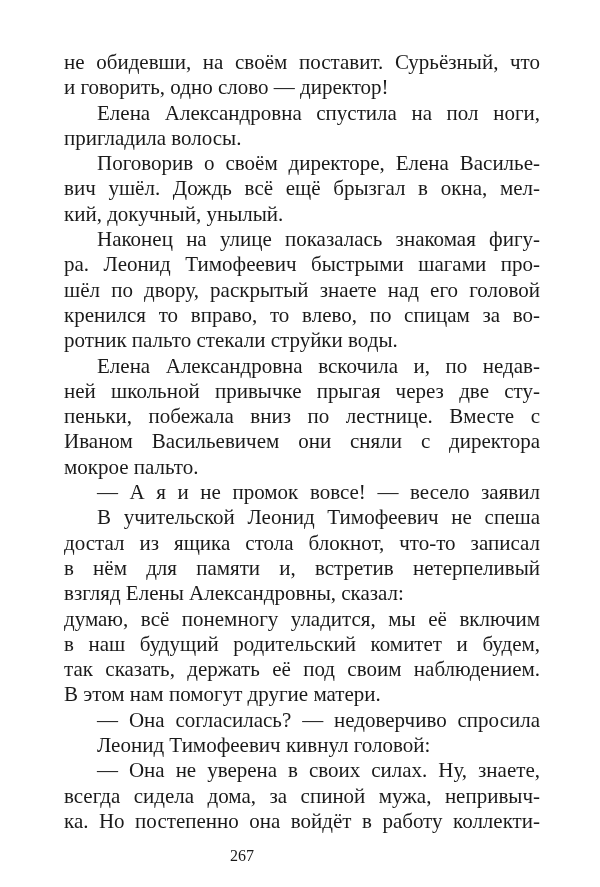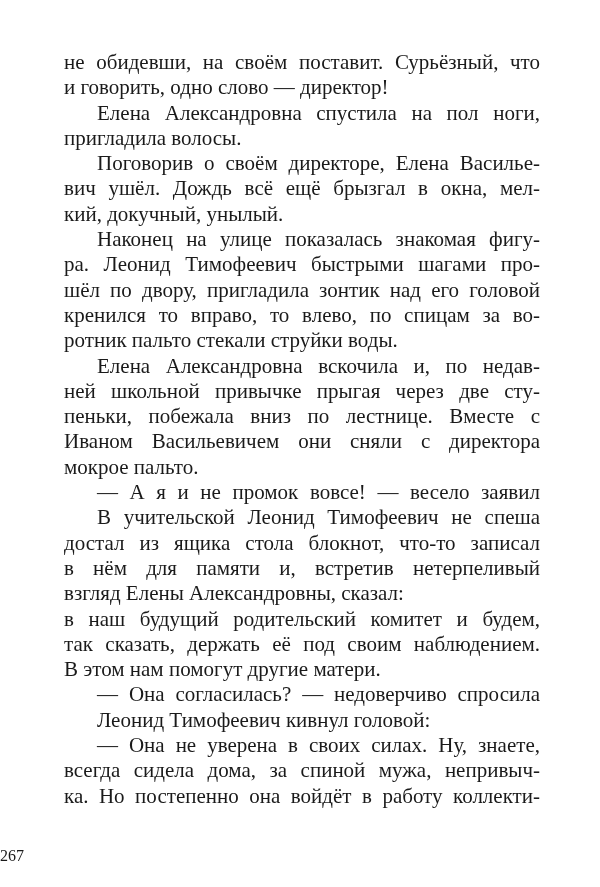--- a/index.html
+++ b/index.html
@@ -22,20 +22,21 @@
       text-align-last: justify;
       overflow: visible;
     }
     .line.indent { padding-left: 33px; }
     .line.last { text-align-last: left; }
     .folio {
       position: absolute;
       left: 0;
       width: 484px;
       top: 847px;
+      text-align: center;
       font-family: "Liberation Serif", "DejaVu Serif", serif;
       font-size: 16px;
       color: #1a1a1a;
     }
   </style>
 </head>
 <body>
 
 <div class="page">
 
@@ -51,21 +52,21 @@
 
   <div>
     <span class="line indent">Поговорив о своём директоре, Елена Василье-</span>
     <span class="line">вич ушёл. Дождь всё ещё брызгал в окна, мел-</span>
     <span class="line last">кий, докучный, унылый.</span>
   </div>
 
   <div>
     <span class="line indent">Наконец на улице показалась знакомая фигу-</span>
     <span class="line">ра. Леонид Тимофеевич быстрыми шагами про-</span>
-    <span class="line">шёл по двору, пригладила зонтик над его головой</span>
+    <span class="line">шёл по двору, раскрытый знаете над его головой</span>
     <span class="line">кренился то вправо, то влево, по спицам за во-</span>
     <span class="line last">ротник пальто стекали струйки воды.</span>
   </div>
 
   <div>
     <span class="line indent">Елена Александровна вскочила и, по недав-</span>
     <span class="line">ней школьной привычке прыгая через две сту-</span>
     <span class="line">пеньки, побежала вниз по лестнице. Вместе с</span>
     <span class="line">Иваном Васильевичем они сняли с директора</span>
     <span class="line last">мокрое пальто.</span>
@@ -76,20 +77,21 @@
   </div>
 
   <div>
     <span class="line indent">В учительской Леонид Тимофеевич не спеша</span>
     <span class="line">достал из ящика стола блокнот, что-то записал</span>
     <span class="line">в нём для памяти и, встретив нетерпеливый</span>
     <span class="line last">взгляд Елены Александровны, сказал:</span>
   </div>
 
   <div>
+    <span class="line">думаю, всё понемногу уладится, мы её включим</span>
     <span class="line">в наш будущий родительский комитет и будем,</span>
     <span class="line">так сказать, держать её под своим наблюдением.</span>
     <span class="line last">В этом нам помогут другие матери.</span>
   </div>
 
   <div>
     <span class="line indent">— Она согласилась? — недоверчиво спросила</span>
   </div>
 
   <div>

